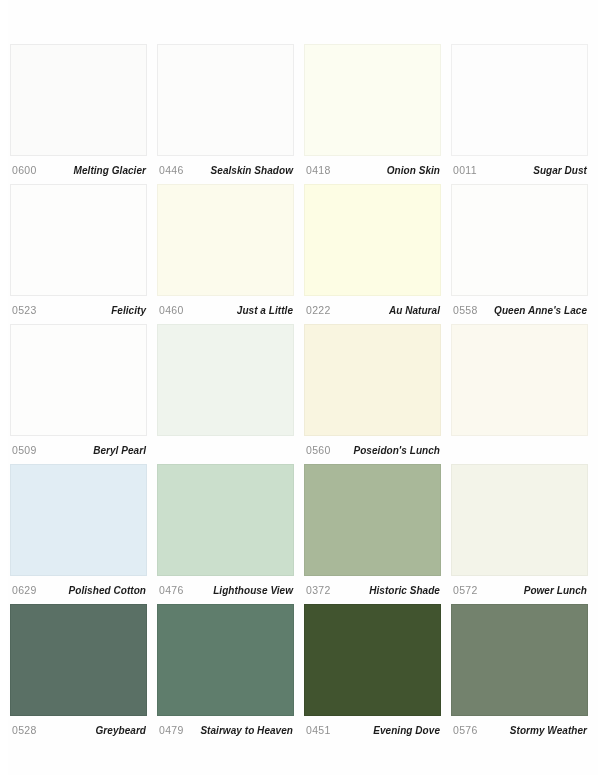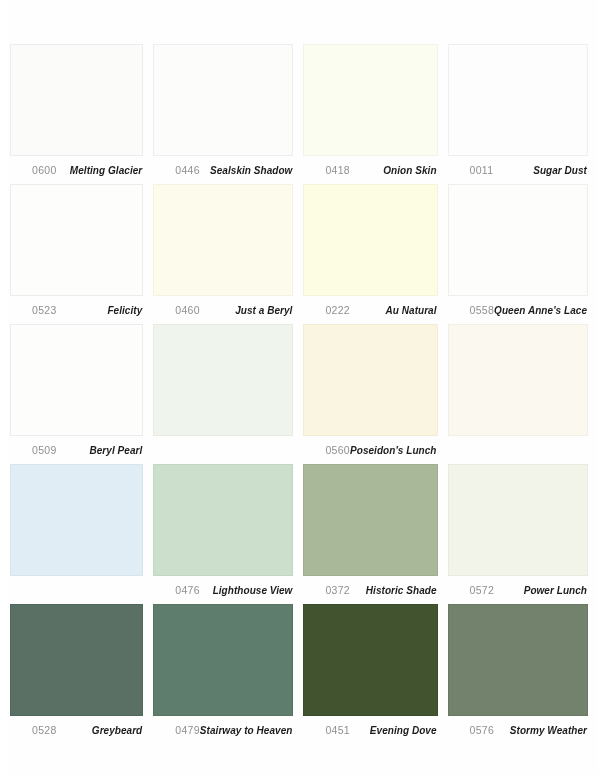--- a/index.html
+++ b/index.html
@@ -49,21 +49,20 @@
   }
 
   .swatch-caption {
     height: 28px;
     display: flex;
     align-items: center;
     justify-content: space-between;
     padding: 0 1px 0 2px;
     box-sizing: border-box;
     white-space: nowrap;
-    margin-left: 20px;
   }
 
   .swatch-code {
     font-family: "Liberation Sans", sans-serif;
     font-size: 10.5px;
     color: #8f8f8f;
     letter-spacing: 0.3px;
     font-weight: 400;
   }
 
@@ -126,21 +125,21 @@
         <div class="swatch-chip" style="background: rgb(253, 253, 252); border: 1px solid rgb(236, 236, 236);"></div>
         <div class="swatch-caption">
           <span class="swatch-code">0523</span>
           <span class="swatch-name">Felicity</span>
         </div>
       </div>
       <div class="swatch-cell">
         <div class="swatch-chip" style="background: rgb(252, 251, 236); border: 1px solid rgb(243, 242, 227);"></div>
         <div class="swatch-caption">
           <span class="swatch-code">0460</span>
-          <span class="swatch-name">Just a Beryl</span>
+          <span class="swatch-name">Just a Little</span>
         </div>
       </div>
       <div class="swatch-cell">
         <div class="swatch-chip" style="background: rgb(253, 253, 228); border: 1px solid rgb(244, 244, 218);"></div>
         <div class="swatch-caption">
           <span class="swatch-code">0222</span>
           <span class="swatch-name">Au Natural</span>
         </div>
       </div>
       <div class="swatch-cell">
@@ -165,20 +164,24 @@
         <div class="swatch-caption">
           <span class="swatch-code">0560</span>
           <span class="swatch-name">Poseidon's Lunch</span>
         </div>
       </div>
       <div class="swatch-cell">
         <div class="swatch-chip" style="background: rgb(251, 249, 239); border: 1px solid rgb(242, 240, 230);"></div>
       </div>
       <div class="swatch-cell">
         <div class="swatch-chip" style="background: rgb(225, 237, 244); border: 1px solid rgb(216, 228, 235);"></div>
+        <div class="swatch-caption">
+          <span class="swatch-code">0629</span>
+          <span class="swatch-name">Polished Cotton</span>
+        </div>
       </div>
       <div class="swatch-cell">
         <div class="swatch-chip" style="background: rgb(203, 223, 204); border: 1px solid rgb(194, 214, 195);"></div>
         <div class="swatch-caption">
           <span class="swatch-code">0476</span>
           <span class="swatch-name">Lighthouse View</span>
         </div>
       </div>
       <div class="swatch-cell">
         <div class="swatch-chip" style="background: rgb(169, 184, 153); border: 1px solid rgb(160, 175, 145);"></div>

